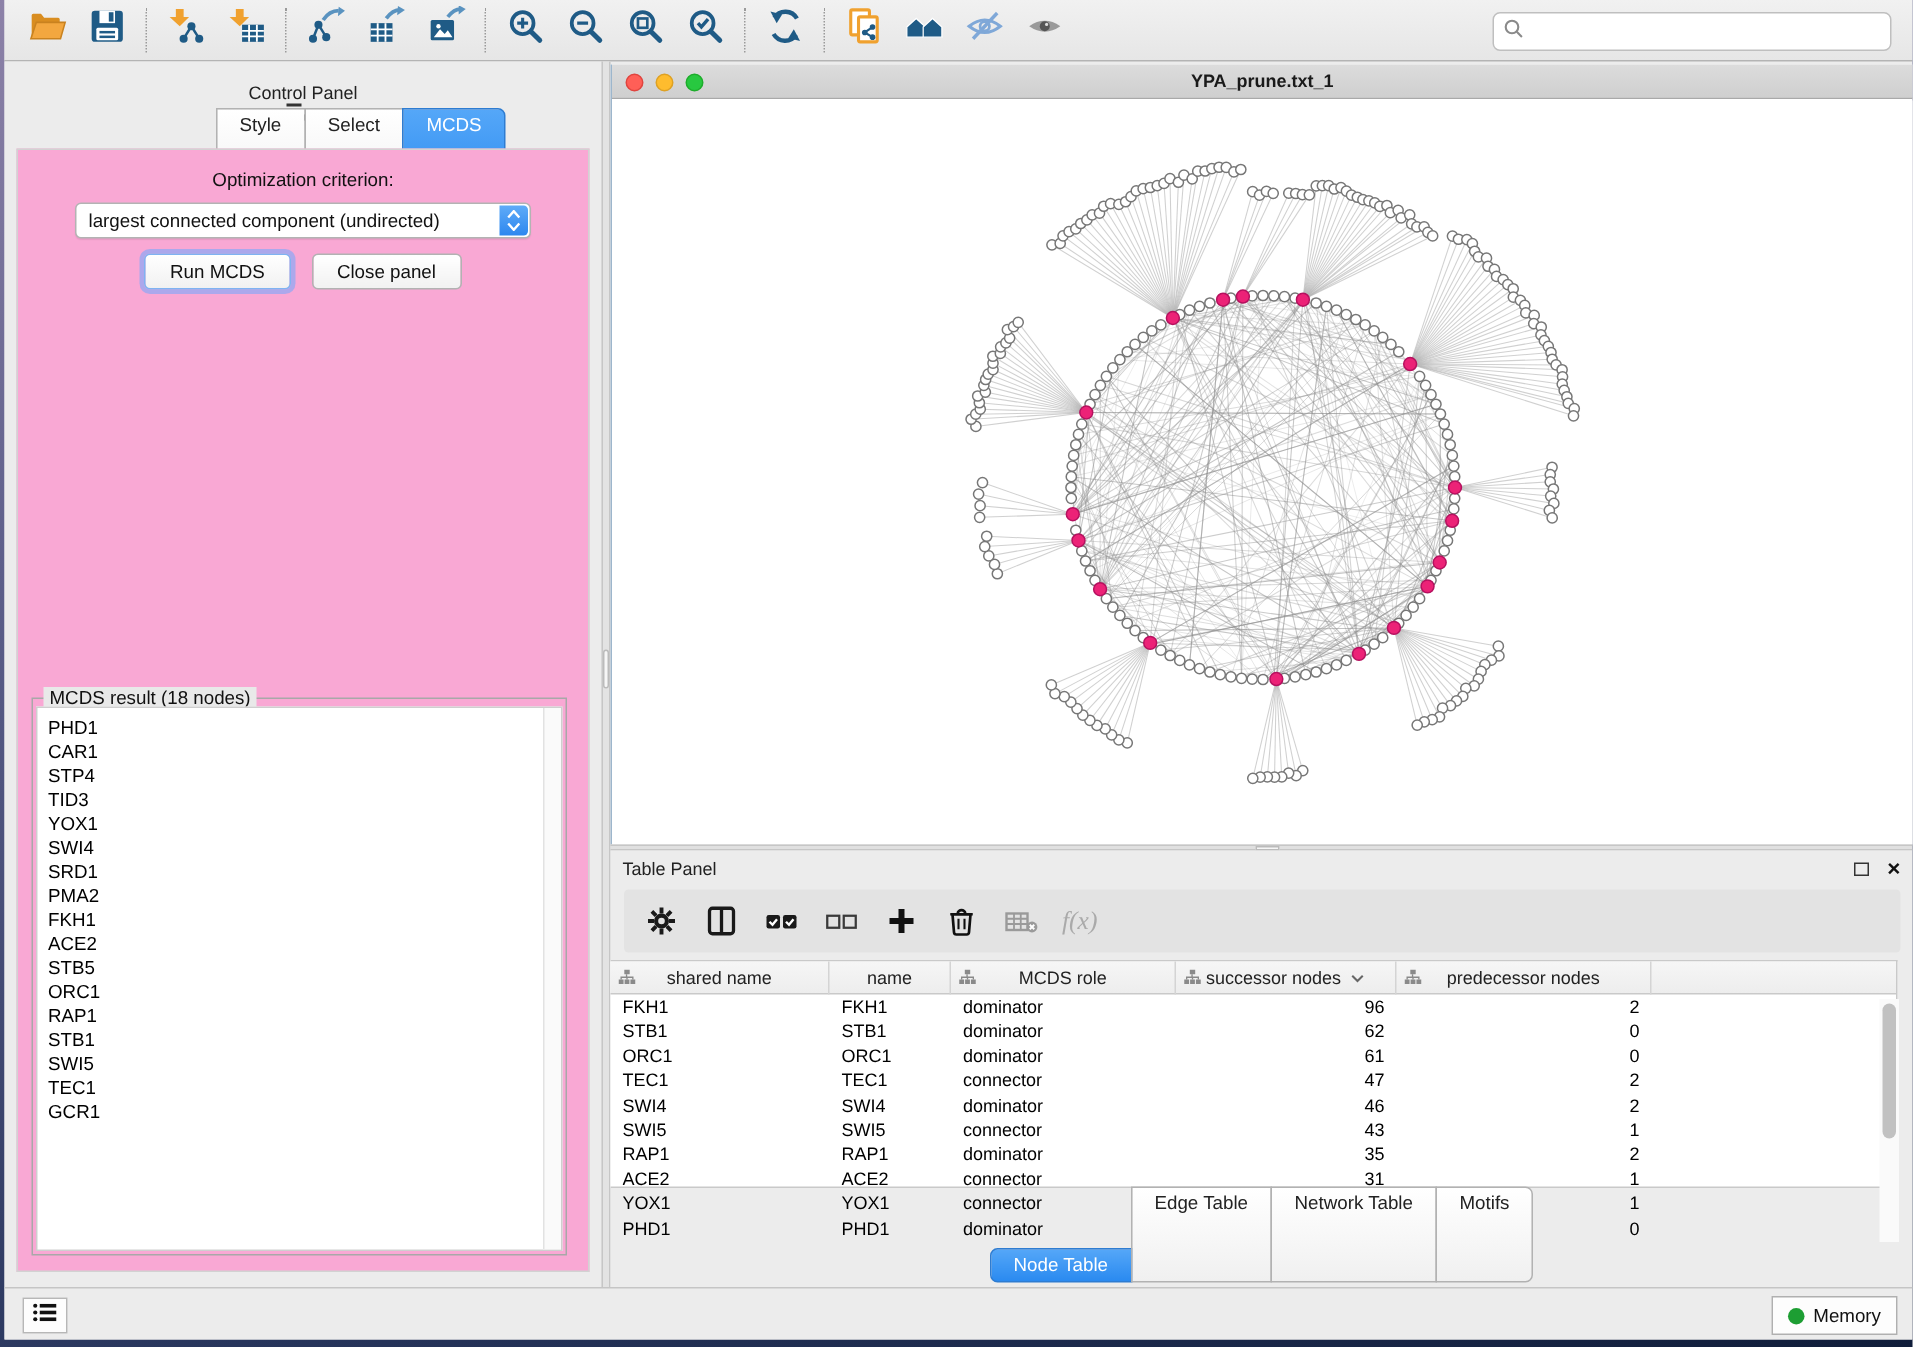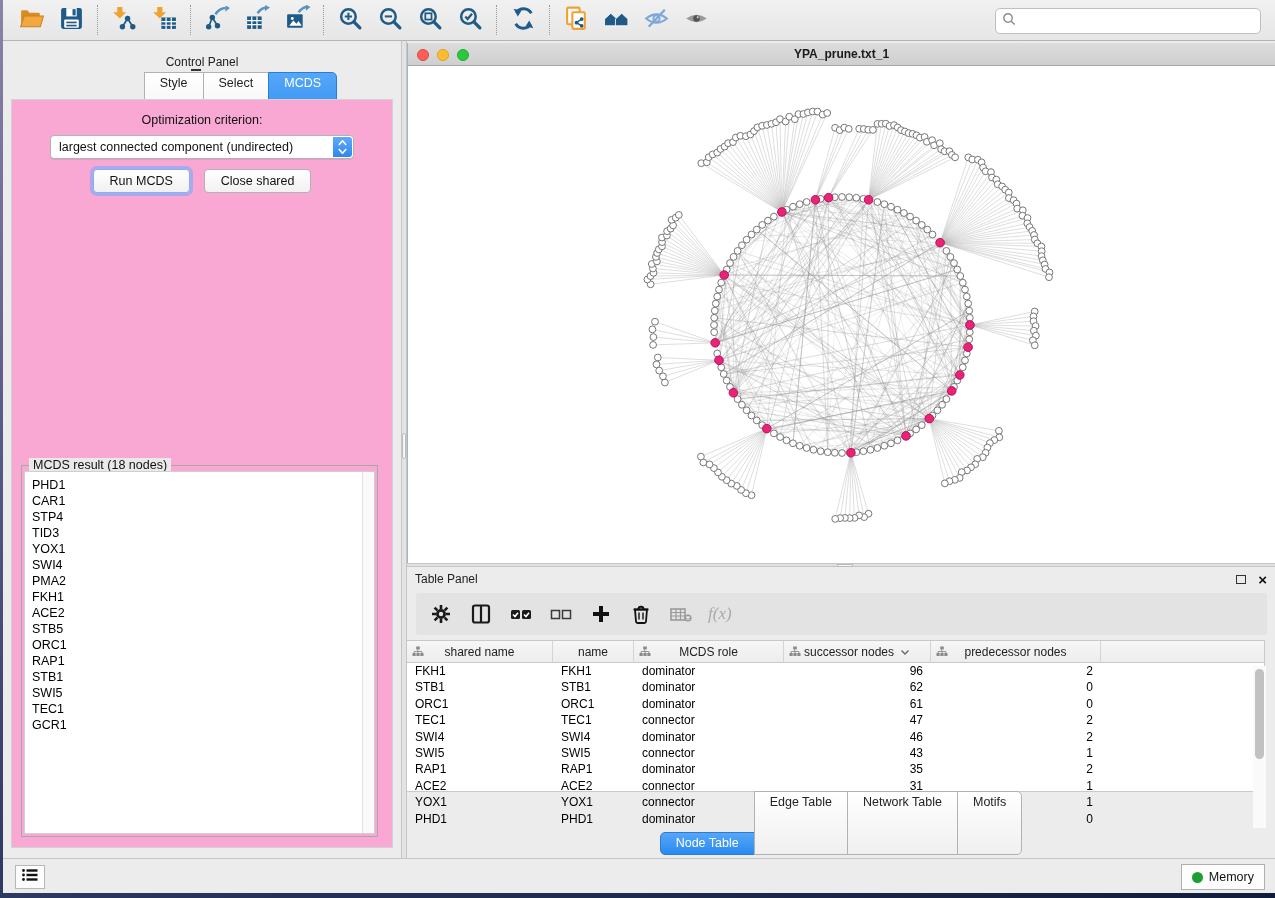--- a/index.html
+++ b/index.html
@@ -288,32 +288,33 @@
             <svg width="9" height="6" viewBox="0 0 9 6">
                 <path d="M0.8 5 L4.5 0.8 L8.2 5" fill="none" stroke="#fff" stroke-width="1.6"></path>
               </svg>
             <svg width="9" height="6" viewBox="0 0 9 6">
                 <path d="M0.8 1 L4.5 5.2 L8.2 1" fill="none" stroke="#fff" stroke-width="1.6"></path>
               </svg>
           </span>
         </div>
         <div class="btn-row">
           <button class="mac-btn focused">Run MCDS</button>
-          <button class="mac-btn">Close shared</button>
+          <button class="mac-btn">Close panel</button>
         </div>
         <div class="group-box">
           <span class="group-legend">MCDS result (18 nodes)</span>
           <div class="group-list">
             <div class="mcds-items" id="mcds-items">
                 <div class="mcds-item">PHD1</div>
                 <div class="mcds-item">CAR1</div>
                 <div class="mcds-item">STP4</div>
                 <div class="mcds-item">TID3</div>
                 <div class="mcds-item">YOX1</div>
                 <div class="mcds-item">SWI4</div>
+                <div class="mcds-item">SRD1</div>
                 <div class="mcds-item">PMA2</div>
                 <div class="mcds-item">FKH1</div>
                 <div class="mcds-item">ACE2</div>
                 <div class="mcds-item">STB5</div>
                 <div class="mcds-item">ORC1</div>
                 <div class="mcds-item">RAP1</div>
                 <div class="mcds-item">STB1</div>
                 <div class="mcds-item">SWI5</div>
                 <div class="mcds-item">TEC1</div>
                 <div class="mcds-item">GCR1</div>

